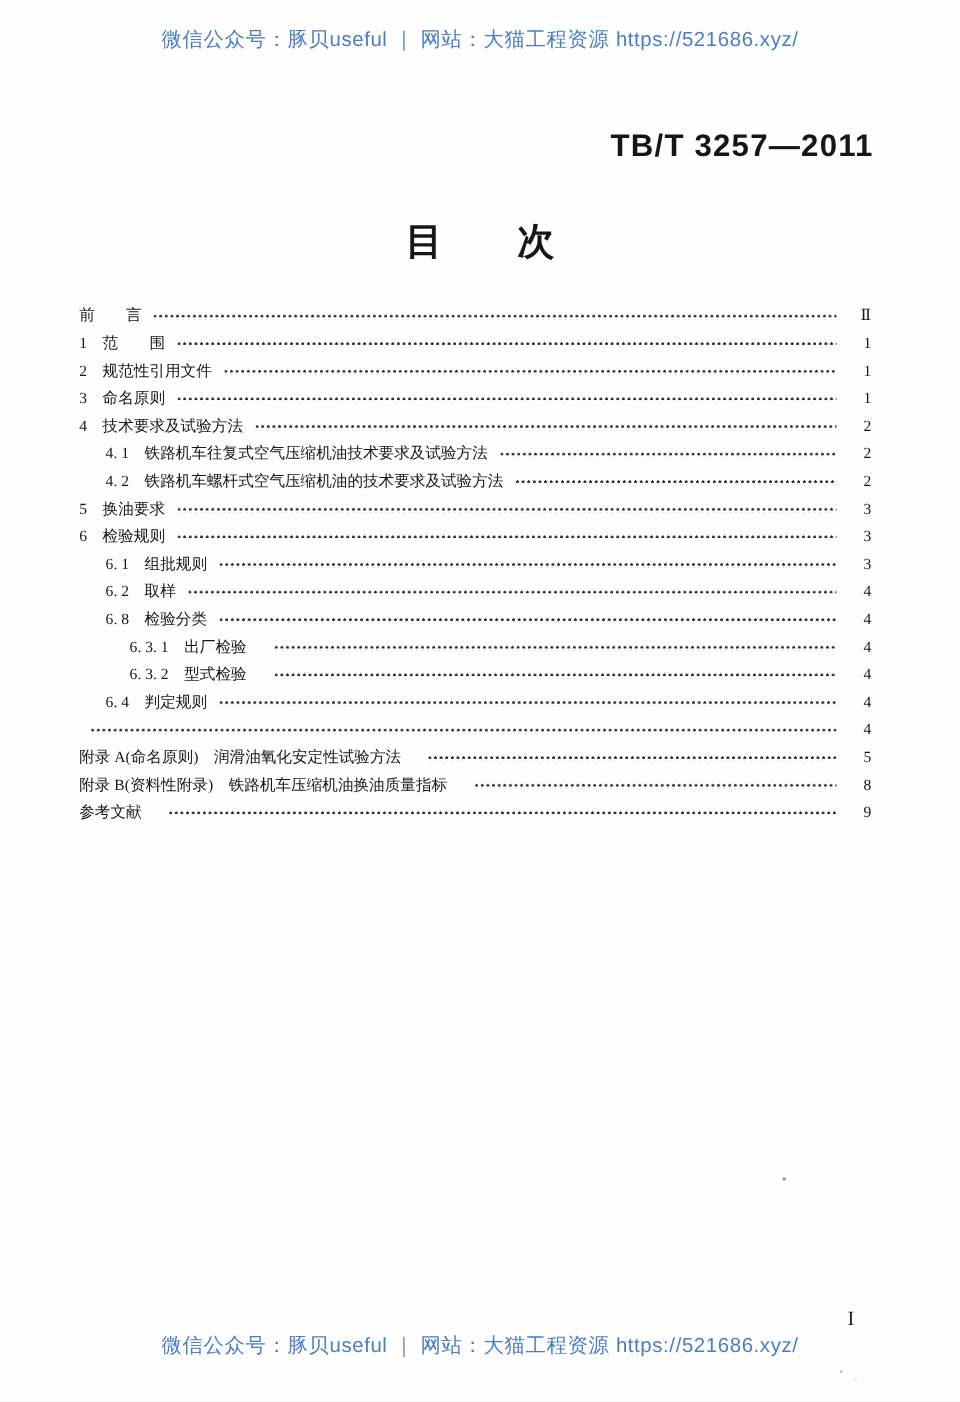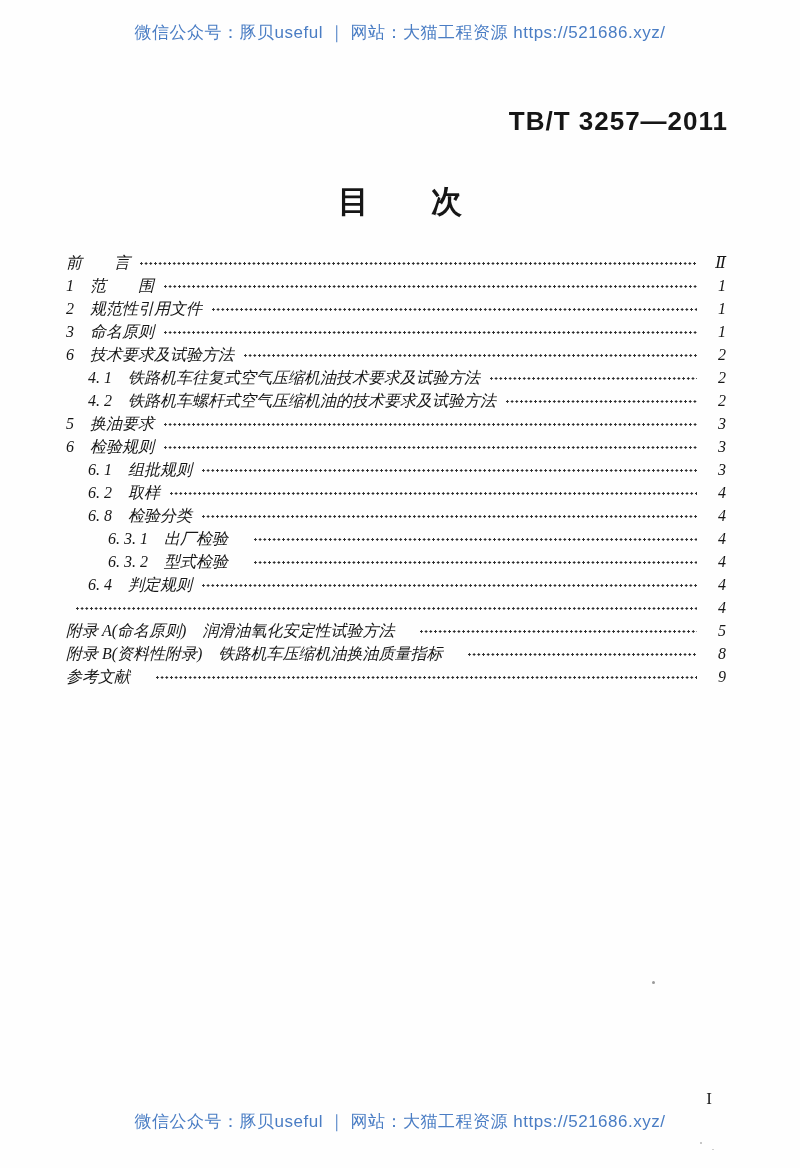--- a/index.html
+++ b/index.html
@@ -34,24 +34,23 @@
     text-align:center;
     font-family:"Liberation Sans","DejaVu Sans",sans-serif;
     font-weight:bold;font-size:31px;color:#161616;
   }
   .toc{
     position:absolute;top:251px;left:66px;width:660px;
   }
   .toc-row{
     display:flex;align-items:center;
     height:23px;
-    font-size:16px;
+    font-size:13px;
     line-height:23px;
     white-space:nowrap;
-    font-style:italic;
   }
   .toc-row.lvl1{padding-left:22px;}
   .toc-row.lvl2{padding-left:42px;}
   .toc-label{flex:0 0 auto;color:#161616;}
   .toc-dots{
     flex:1 1 auto;
     align-self:center;
     height:4px;
     margin:3px 9px 0 10px;
     background-image:radial-gradient(circle at 1.3px 1.5px,#2c2c2c 1.15px,transparent 1.3px);
@@ -94,21 +93,21 @@
         <span class="toc-label">2　规范性引用文件</span>
         <span class="toc-dots"></span>
         <span class="toc-page">1</span>
       </div>
     <div class="toc-row lvl0">
         <span class="toc-label">3　命名原则</span>
         <span class="toc-dots"></span>
         <span class="toc-page">1</span>
       </div>
     <div class="toc-row lvl0">
-        <span class="toc-label">6　技术要求及试验方法</span>
+        <span class="toc-label">4　技术要求及试验方法</span>
         <span class="toc-dots"></span>
         <span class="toc-page">2</span>
       </div>
     <div class="toc-row lvl1">
         <span class="toc-label">4. 1　铁路机车往复式空气压缩机油技术要求及试验方法</span>
         <span class="toc-dots"></span>
         <span class="toc-page">2</span>
       </div>
     <div class="toc-row lvl1">
         <span class="toc-label">4. 2　铁路机车螺杆式空气压缩机油的技术要求及试验方法</span>

